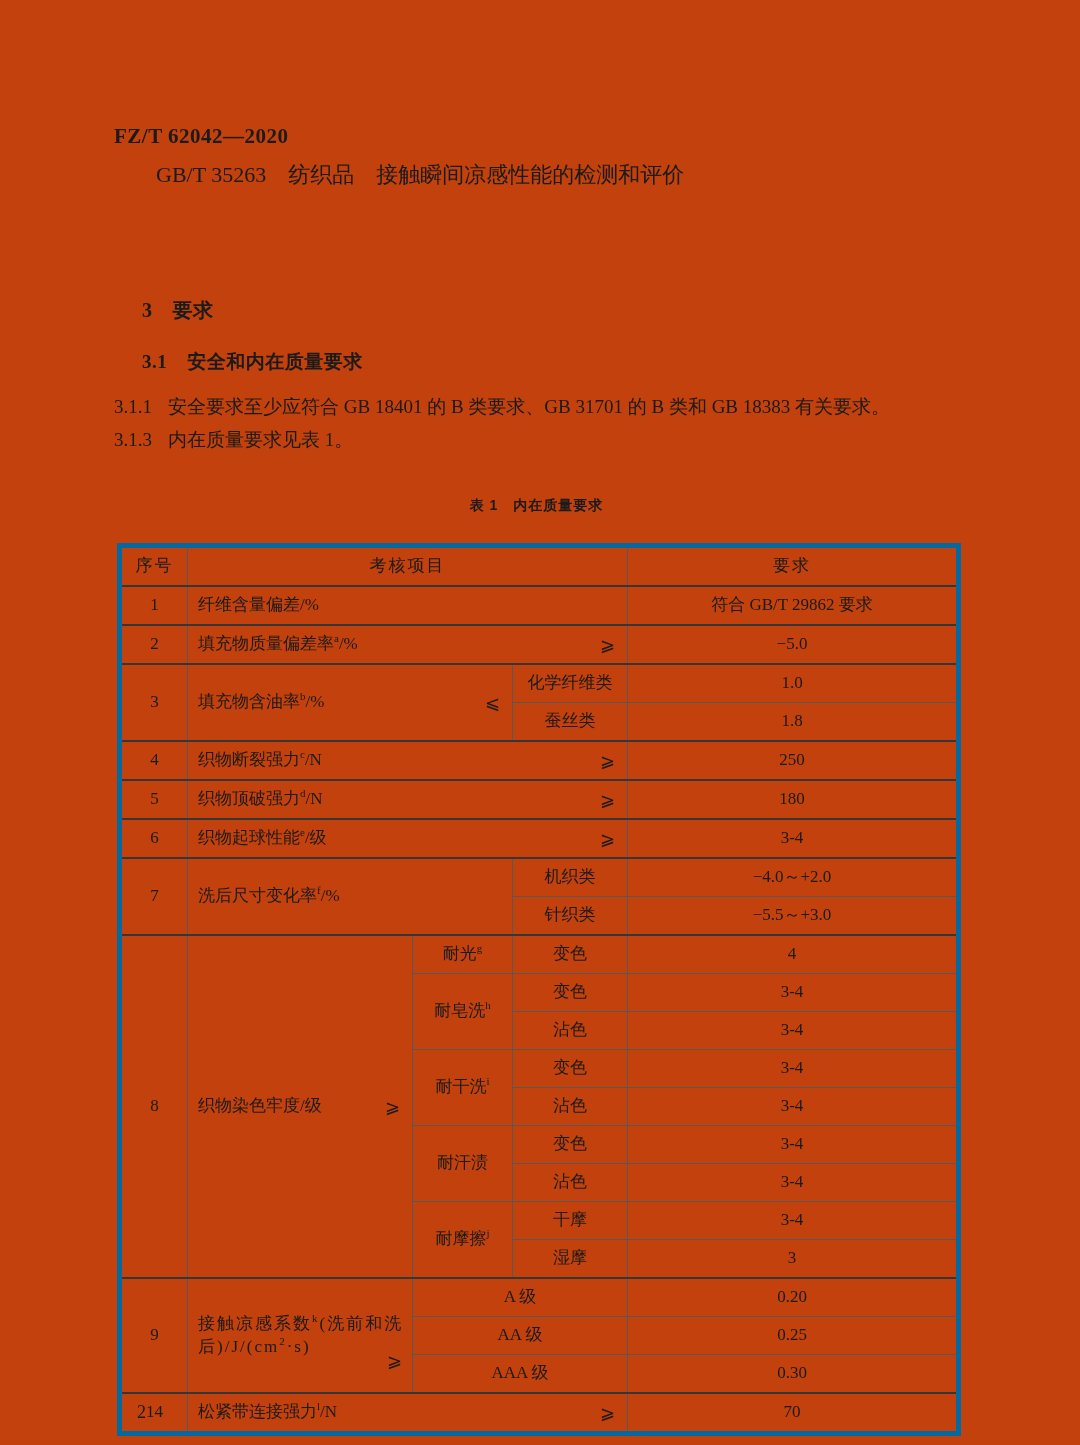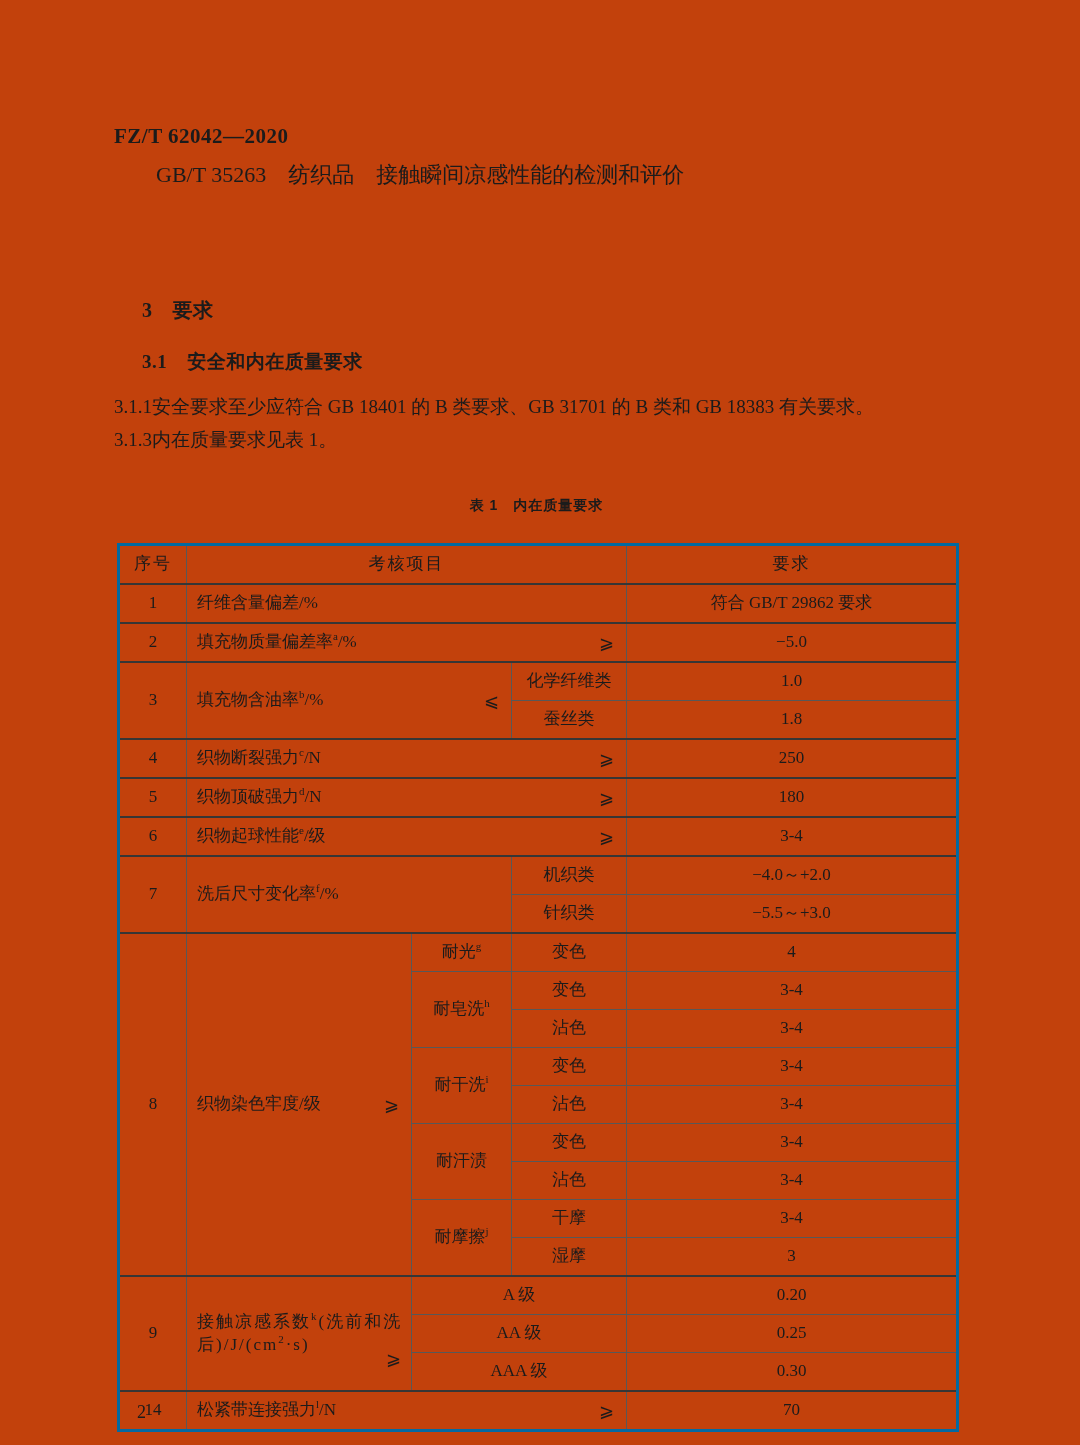--- a/index.html
+++ b/index.html
@@ -51,40 +51,40 @@
     position: absolute;
     left: 114px;
     top: 390px;
     width: 800px;
     font-size: 19px;
   }
   .clause {
     line-height: 33px;
     white-space: nowrap;
   }
-  .clause .c-num { }
+  .clause .c-num { margin-right: 16px; }
   .tbl-caption {
     position: absolute;
     left: 117px;
     top: 497px;
     width: 839px;
     text-align: center;
     font-weight: bold;
     font-family: "Liberation Sans", "DejaVu Sans", sans-serif;
     font-size: 14px;
     letter-spacing: 1px;
   }
   table.qtable {
     position: absolute;
     left: 117px;
     top: 543px;
     width: 839px;
     border-collapse: collapse;
     table-layout: fixed;
-    border: 3px solid #0369a1;
+    border: 5px solid #0369a1;
   }
   table.qtable td {
     border: 1.3px solid #585858;
     height: 37px;
     padding: 0 10px;
     font-size: 17px;
     line-height: 1.3;
     vertical-align: middle;
     overflow: hidden;
   }

